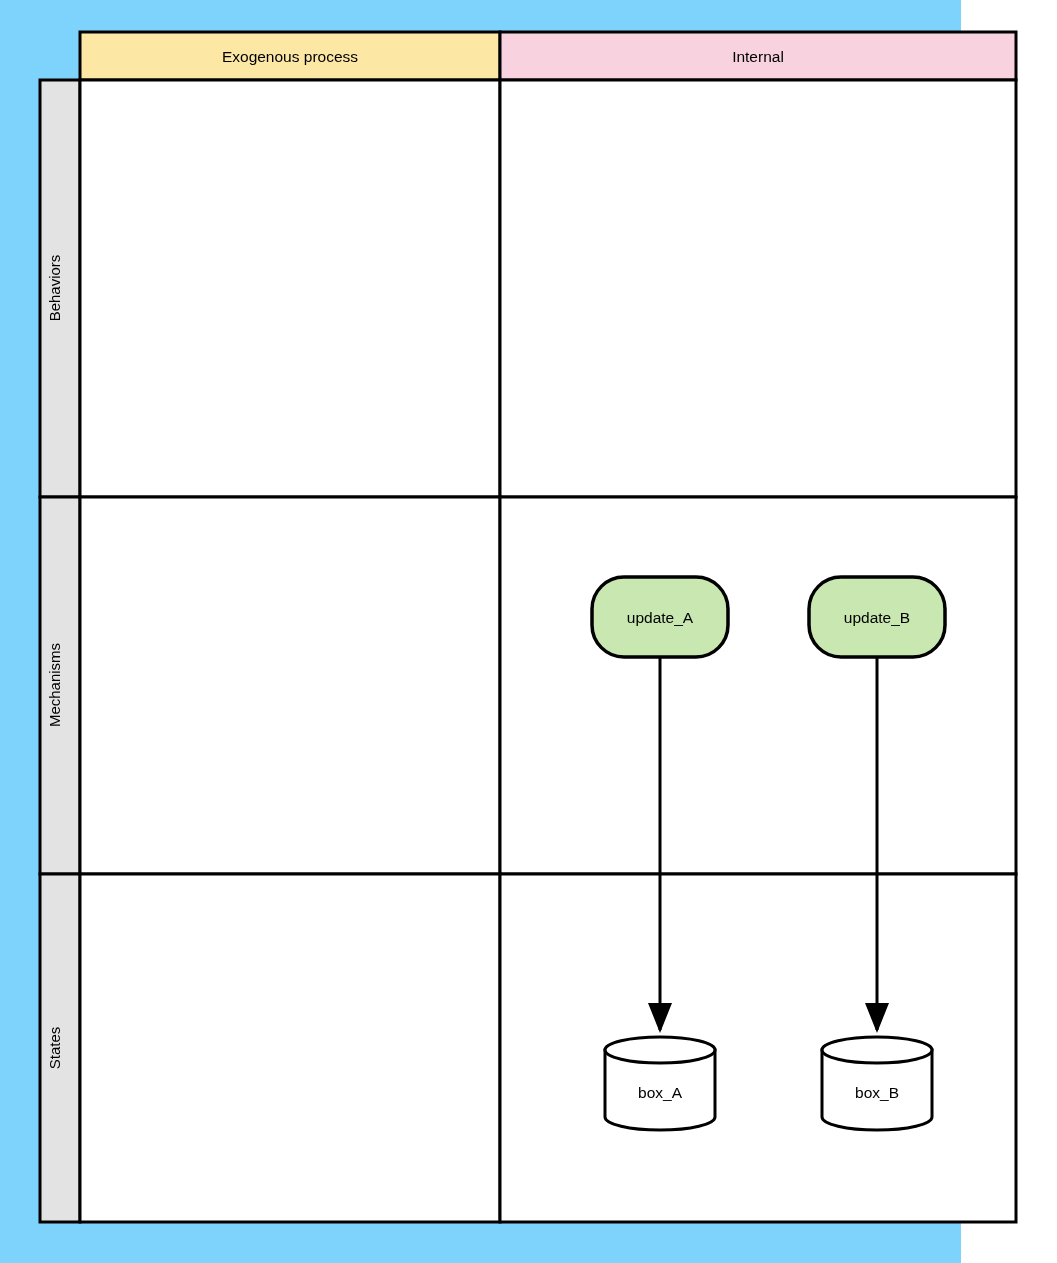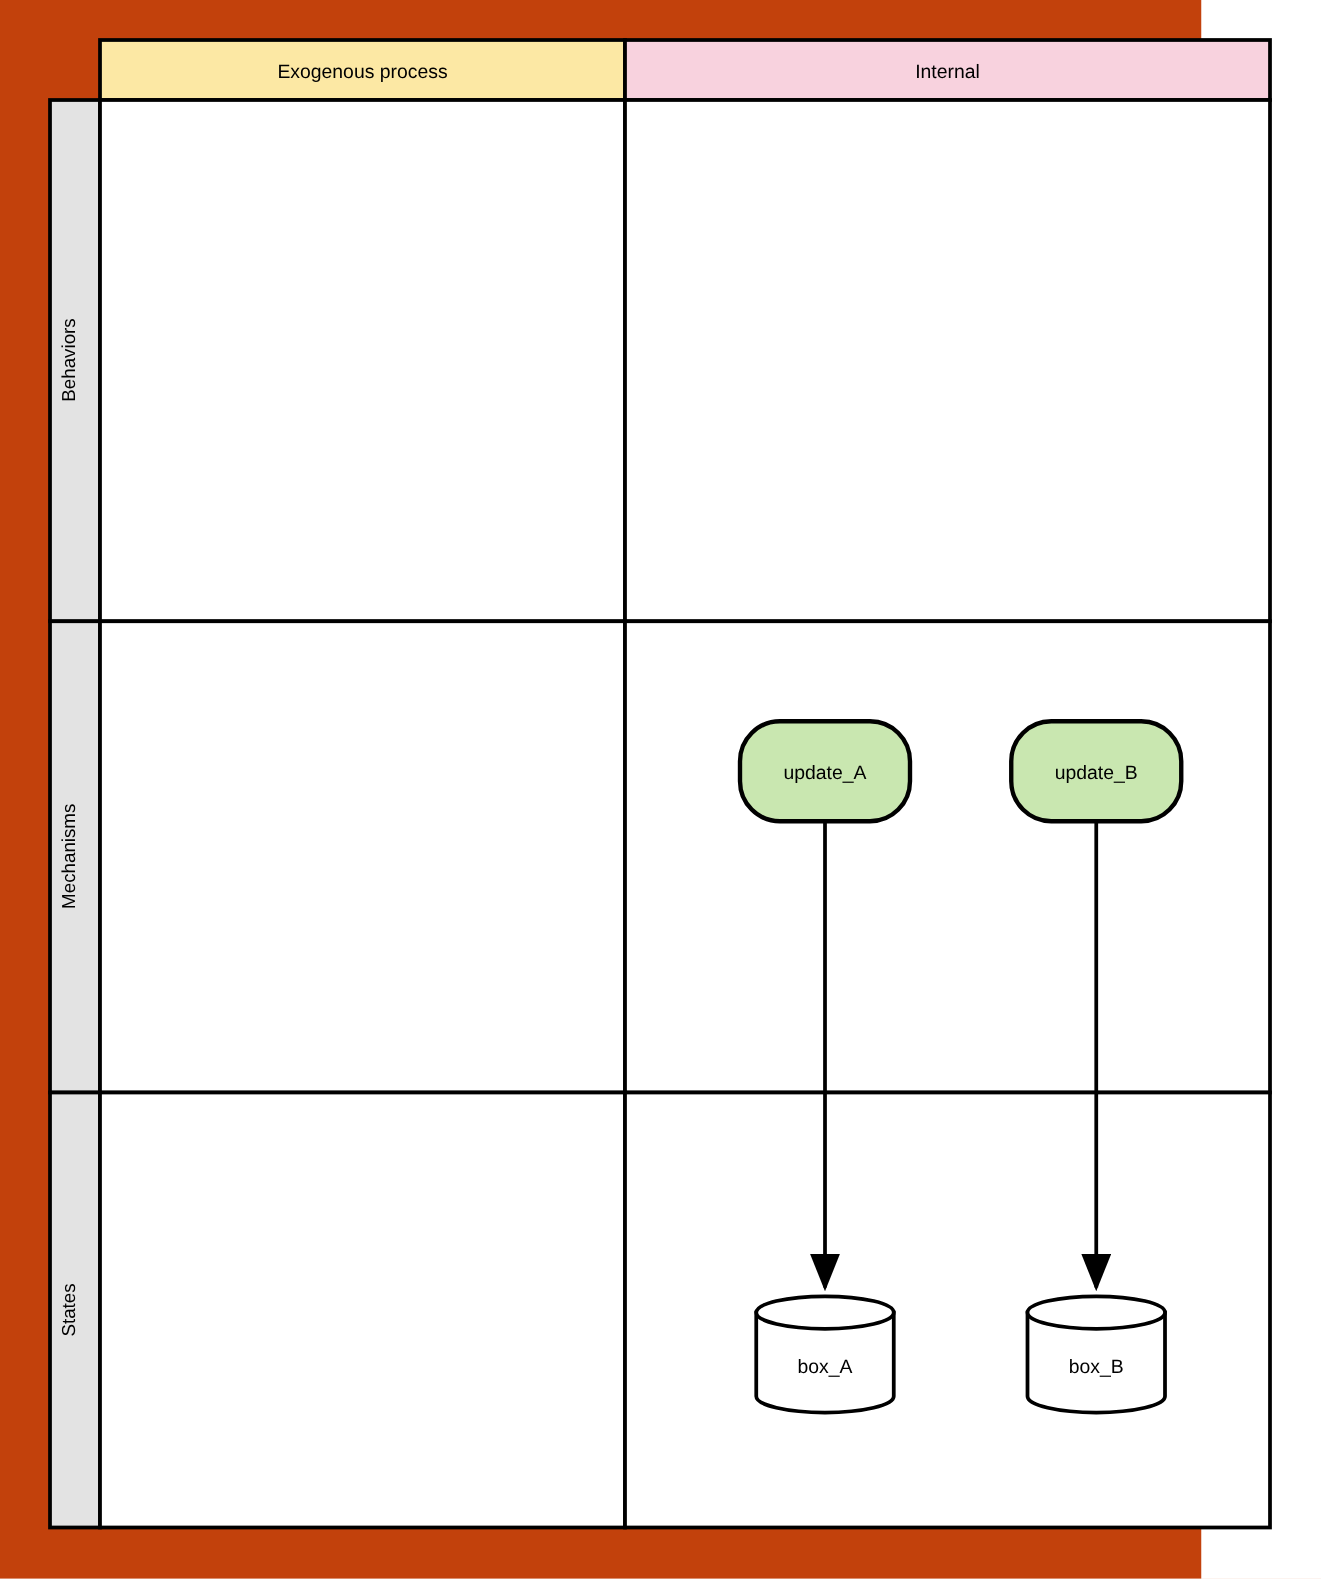--- a/index.html
+++ b/index.html
@@ -11,21 +11,21 @@
   body {
     width: 1057px;
     height: 1263px;
     font-family: "Liberation Sans", sans-serif;
     overflow: hidden;
   }
   #canvas {
     position: relative;
     width: 961px;
     height: 1263px;
-    background: #c2410c;
+    background: #7dd3fc;
   }
   #diagram-svg {
     position: absolute;
     left: 0;
     top: 0;
     width: 1057px;
     height: 1263px;
   }
   .cell-label {
     font-size: 15px;

